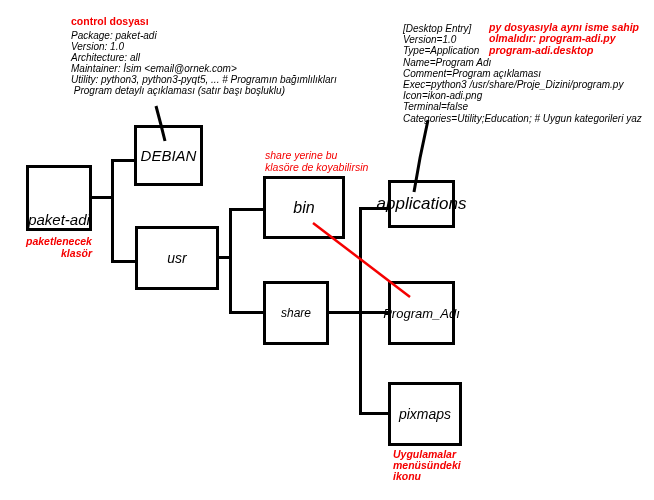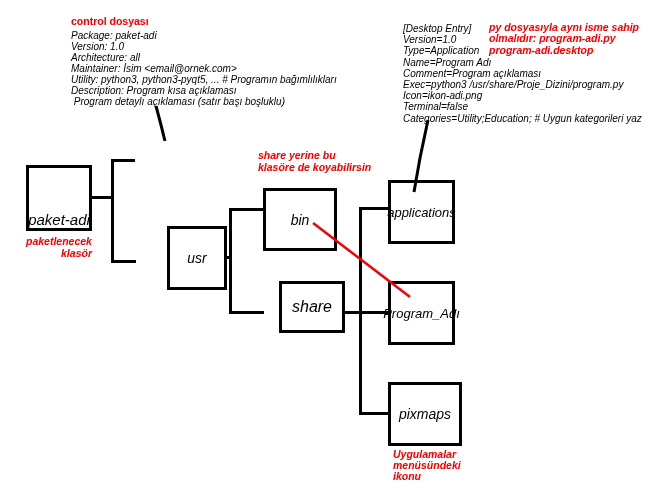--- a/index.html
+++ b/index.html
@@ -47,47 +47,49 @@
   <div class="conn" style="left:229px;top:208px;width:35px;height:3px;"></div>
   <div class="conn" style="left:229px;top:311px;width:35px;height:3px;"></div>
   <div class="conn" style="left:329px;top:311px;width:60px;height:3px;"></div>
   <div class="conn" style="left:359px;top:207px;width:3px;height:208px;"></div>
   <div class="conn" style="left:359px;top:207px;width:30px;height:3px;"></div>
   <div class="conn" style="left:359px;top:412px;width:30px;height:3px;"></div>
 
   <div class="node" style="left:26px;top:165px;width:66px;height:66px;font-size:15px;align-items:flex-end;">
     <span>paket-adi</span>
   </div>
-  <div class="node" style="left:135px;top:226px;width:60px;height:64px;font-size:14px;margin-left:32px;">
+  <div class="node" style="left:134px;top:125px;width:69px;height:61px;font-size:15px;">
+    <span>DEBIAN</span>
+  </div>
+  <div class="node" style="left:135px;top:226px;width:84px;height:64px;font-size:14px;">
     <span>usr</span>
   </div>
-  <div class="node" style="left:263px;top:188px;width:74px;height:63px;font-size:14px;">
+  <div class="node" style="left:263px;top:176px;width:82px;height:63px;font-size:16px;">
     <span>bin</span>
   </div>
-  <div class="node" style="left:263px;top:281px;width:66px;height:52px;font-size:16px;margin-left:16px;">
+  <div class="node" style="left:263px;top:281px;width:66px;height:64px;font-size:12px;">
     <span>share</span>
   </div>
-  <div class="node" style="left:388px;top:180px;width:67px;height:64px;font-size:13px;text-align:center;">
+  <div class="node" style="left:388px;top:180px;width:67px;height:48px;font-size:17px;text-align:center;">
     <span>applications</span>
   </div>
   <div class="node" style="left:388px;top:281px;width:67px;height:64px;font-size:13px;">
     <span>Program_Adı</span>
   </div>
   <div class="node" style="left:388px;top:382px;width:74px;height:64px;font-size:14px;">
     <span>pixmaps</span>
   </div>
 
   <div class="redtitle" style="left:71px;top:15px;">control dosyası</div>
   <div class="txtblock" style="left:71px;top:30px;line-height:11px;">
     <div class="ln">Package: paket-adi</div>
     <div class="ln">Version: 1.0</div>
     <div class="ln">Architecture: all</div>
     <div class="ln">Maintainer: İsim &lt;email@ornek.com&gt;</div>
     <div class="ln">Utility: python3, python3-pyqt5, ... # Programın bağımlılıkları</div>
-    <div class="ln">Description: Program kısa açıklaması</div>
     <div class="ln"> Program detaylı açıklaması (satır başı boşluklu)</div>
   </div>
 
   <div class="txtblock" style="left:403px;top:23px;">
     <div class="ln">[Desktop Entry]</div>
     <div class="ln">Version=1.0</div>
     <div class="ln">Type=Application</div>
     <div class="ln">Name=Program Adı</div>
     <div class="ln">Comment=Program açıklaması</div>
     <div class="ln">Exec=python3 /usr/share/Proje_Dizini/program.py</div>
@@ -100,21 +102,21 @@
     <div class="ln">py dosyasıyla aynı isme sahip</div>
     <div class="ln">olmalıdır: program-adi.py</div>
     <div class="ln">program-adi.desktop</div>
   </div>
 
   <div class="rednote bold" style="left:26px;top:235px;line-height:12px;text-align:right;">
     <div class="ln">paketlenecek</div>
     <div class="ln">klasör</div>
   </div>
 
-  <div class="rednote" style="left:258px;top:150px;font-weight:bold;">
+  <div class="rednote" style="left:265px;top:150px;">
     <div class="ln">share yerine bu</div>
     <div class="ln">klasöre de koyabilirsin</div>
   </div>
 
   <div class="rednote bold" style="left:393px;top:449px;line-height:11px;">
     <div class="ln">Uygulamalar</div>
     <div class="ln">menüsündeki</div>
     <div class="ln">ikonu</div>
   </div>
 

